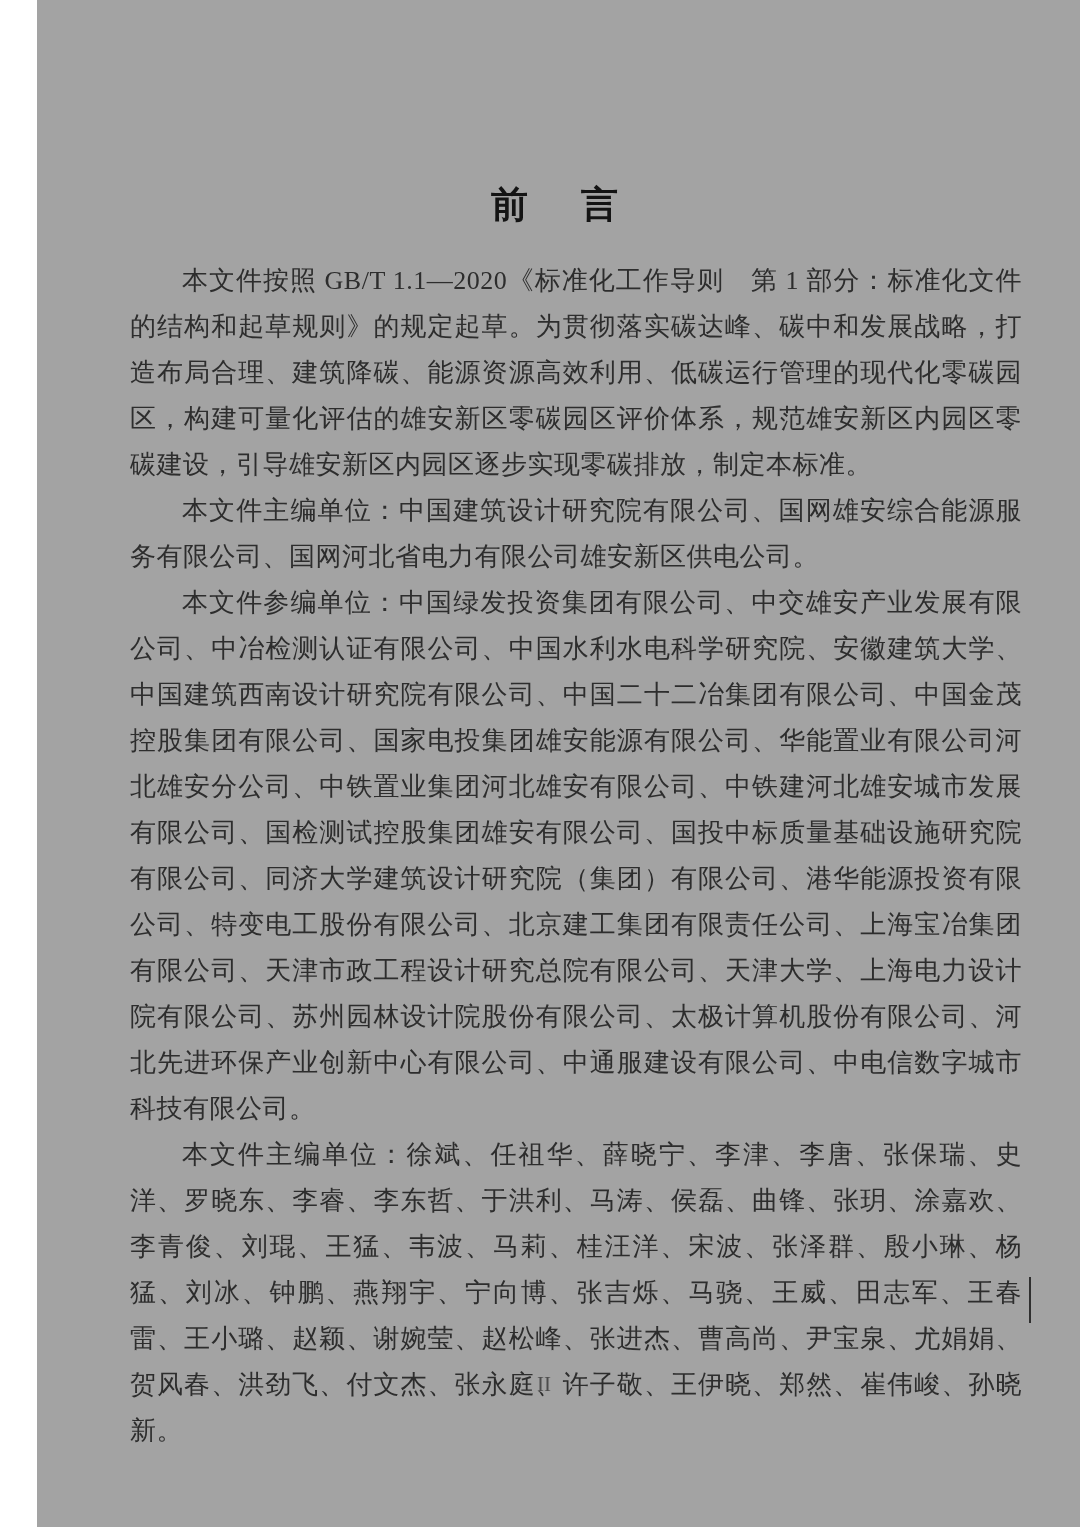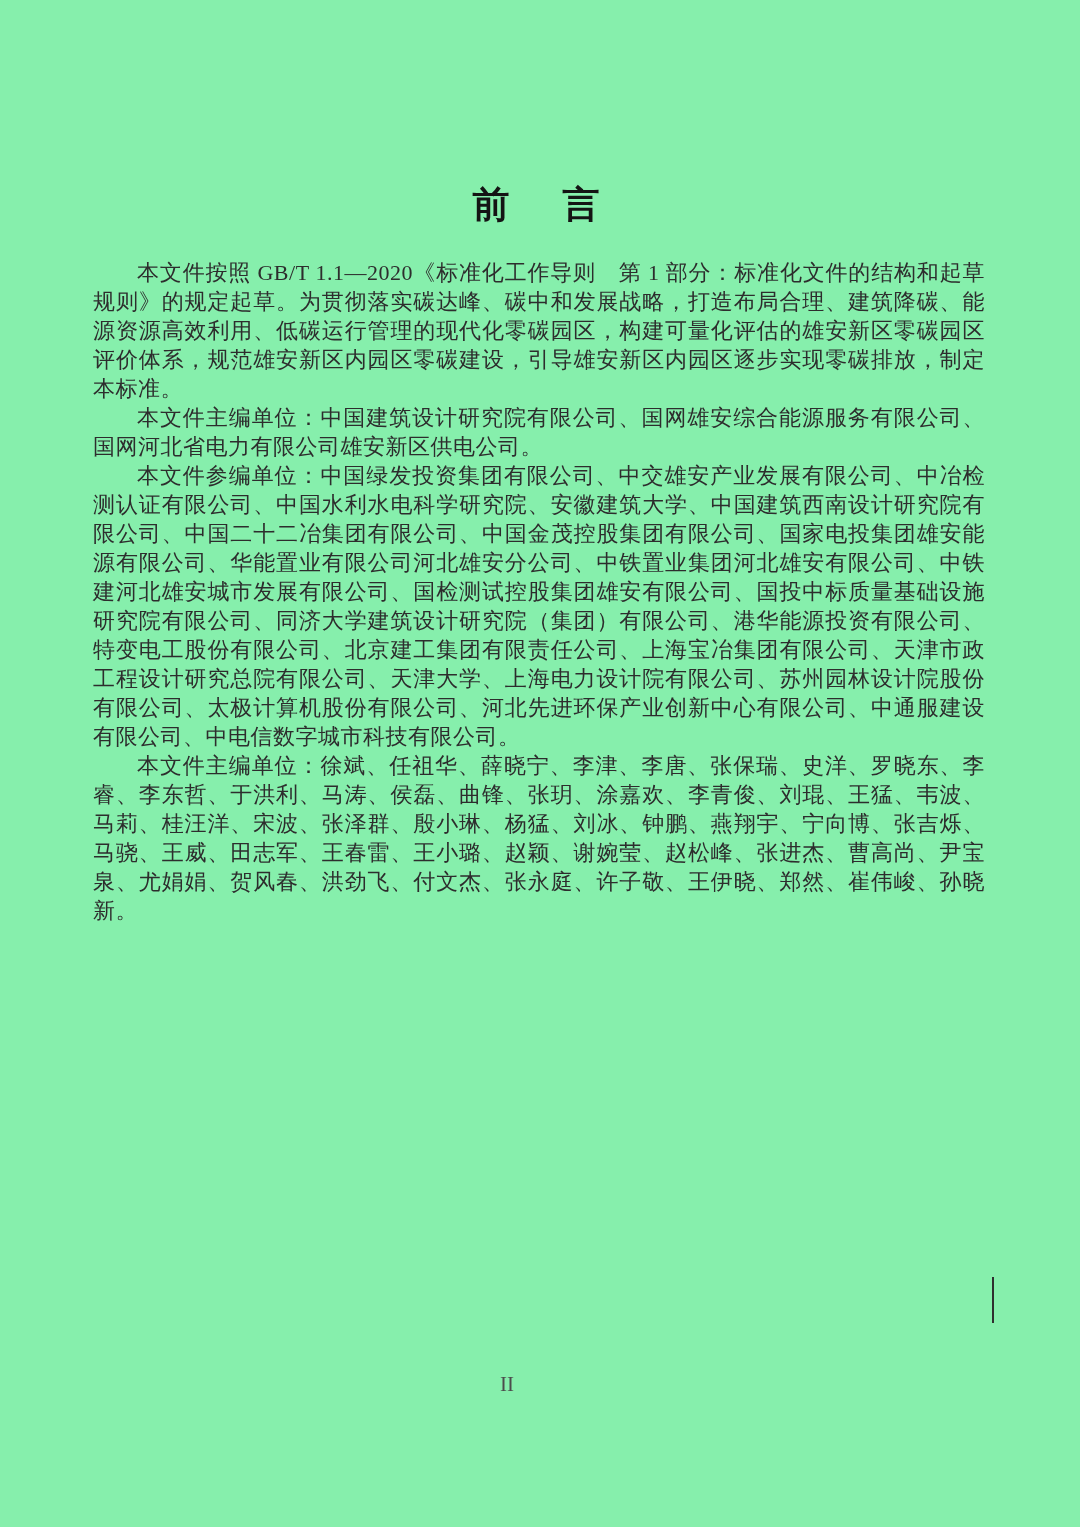--- a/index.html
+++ b/index.html
@@ -10,43 +10,44 @@
   body {
     width: 1080px;
     height: 1527px;
     position: relative;
     font-family: "Liberation Serif", serif;
     overflow: hidden;
   }
   .page {
     position: absolute;
     inset: 0;
-    background: #86efac;
+    background: #a3a3a3;
+    margin-left: 37px;
   }
   .doc-title {
     position: absolute;
     top: 180px;
     left: 0;
     width: 100%;
     margin: 0;
     text-align: center;
     font-family: "Liberation Sans", sans-serif;
     font-weight: bold;
     font-size: 37px;
     letter-spacing: 8px;
     color: #141414;
     white-space: pre;
   }
   .body-text {
     position: absolute;
     top: 258px;
     left: 93px;
     width: 892px;
-    font-size: 22px;
-    line-height: 29px;
+    font-size: 26px;
+    line-height: 46px;
     color: #2d2d2d;
     text-align: justify;
     letter-spacing: 0.5px;
   }
   .body-text p {
     margin: 0;
     text-indent: 2em;
   }
   .v-mark {
     position: absolute;

